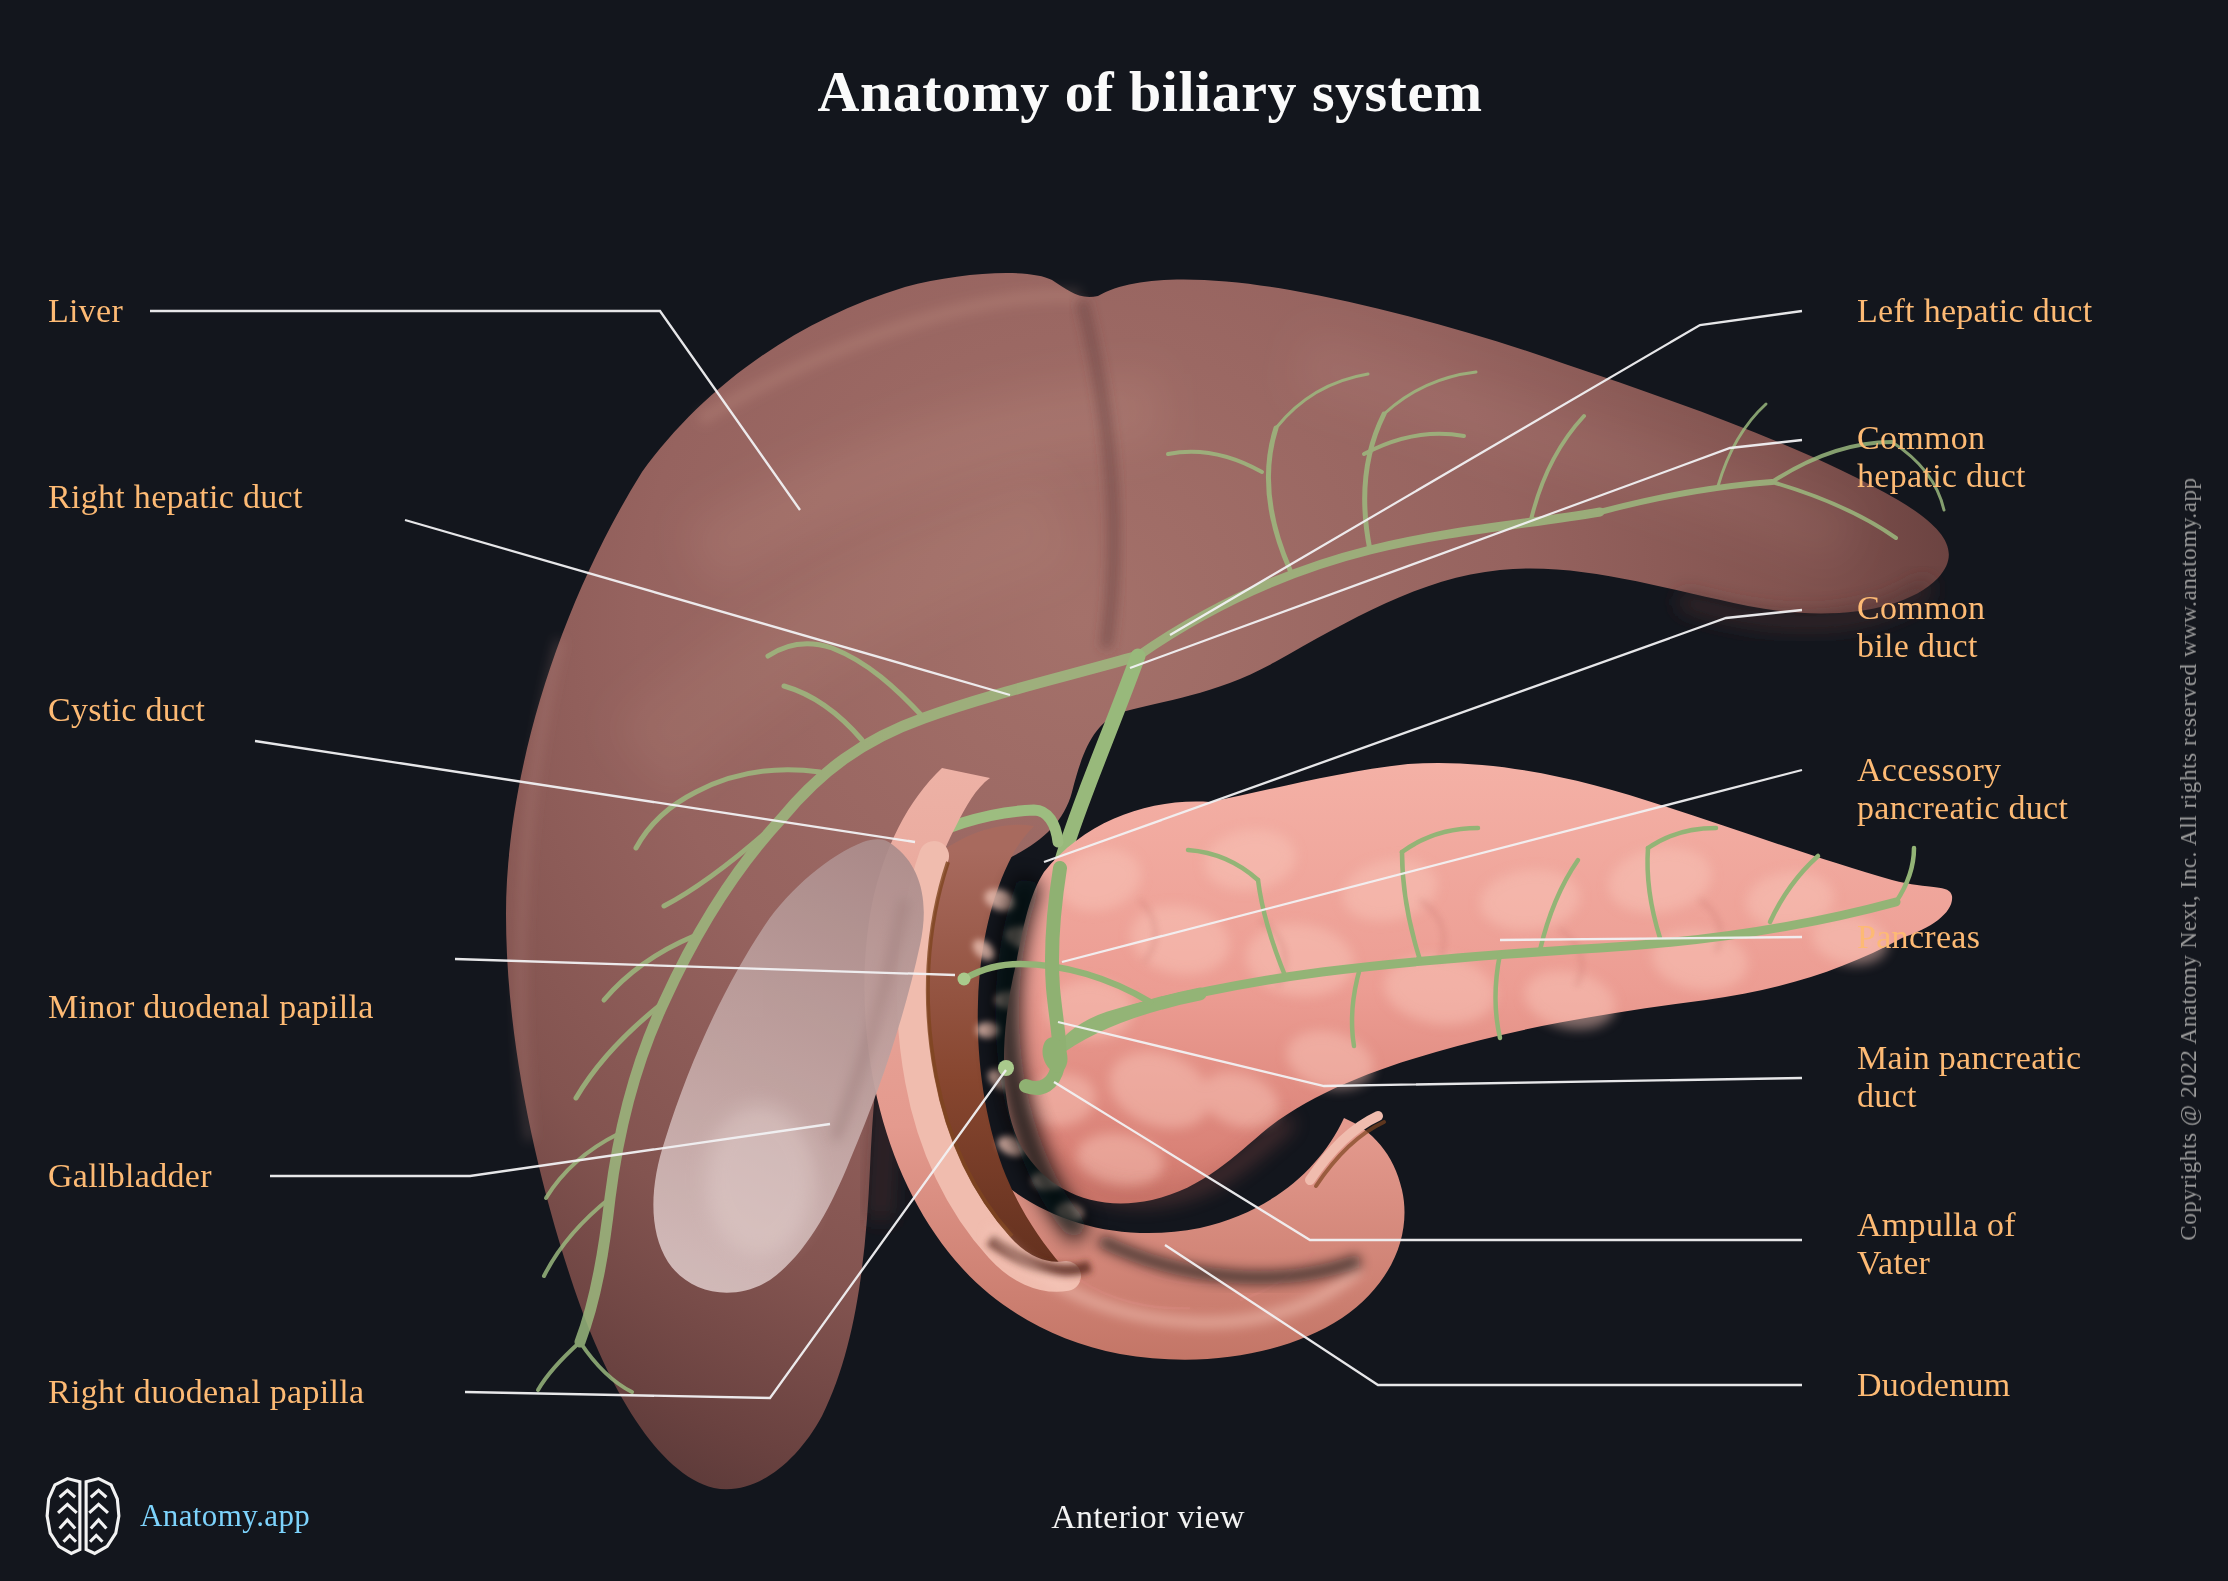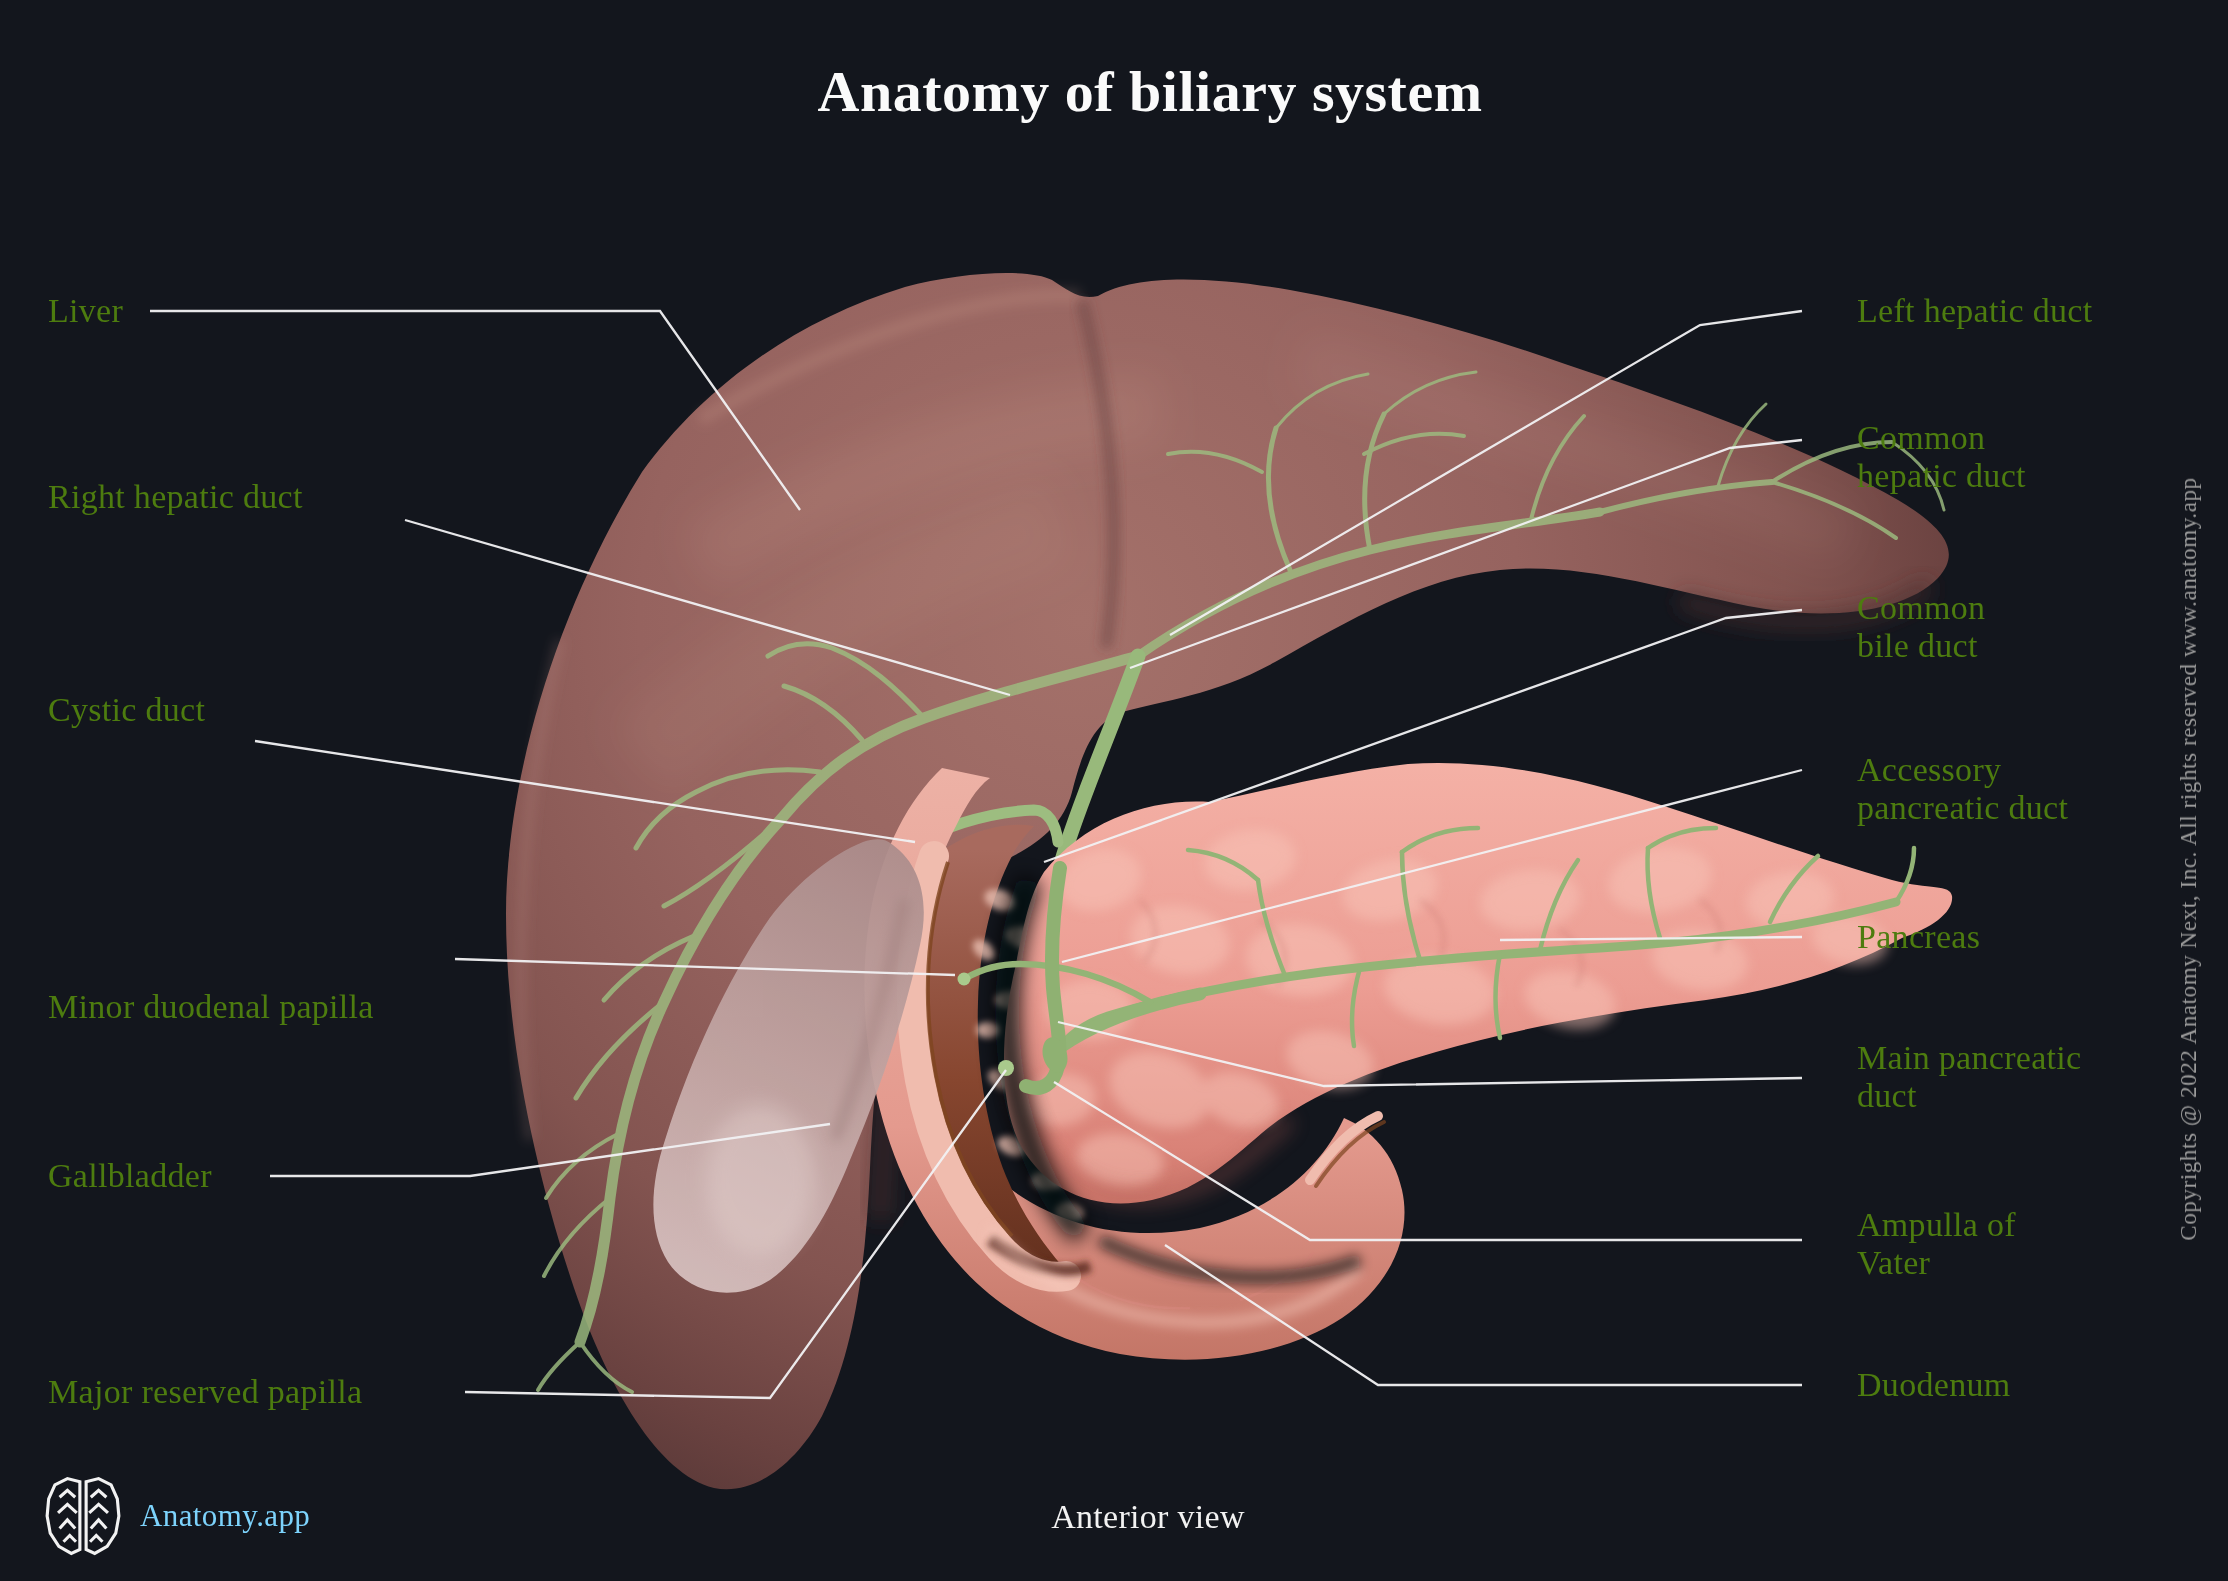--- a/index.html
+++ b/index.html
@@ -8,21 +8,21 @@
     background:#13161d;overflow:hidden;
     font-family:Liberation Serif, serif;
   }
   .title{
     position:absolute;top:58px;left:0;right:0;
     text-align:center;transform:translateX(36px);
     font-size:58px;font-weight:700;color:#fafafa;letter-spacing:.5px;
   }
   .illo{position:absolute;left:0;top:0;width:2228px;height:1581px;}
   .lbl{
-    position:absolute;color:#4d7c0f;font-size:34px;line-height:38px;
+    position:absolute;color:#fdba74;font-size:34px;line-height:38px;
     white-space:pre-line;letter-spacing:.3px;
   }
   .lbl.left{left:48px;}
   .lbl.right{left:1816px;width:360px;margin-left:41px;}
   .footer-brand{
     position:absolute;left:140px;top:1516px;transform:translateY(-50%);
     color:#7dd3fc;font-size:31px;letter-spacing:.4px;
   }
   .view-label{
     position:absolute;left:0;right:0;top:1517px;transform:translate(34px,-50%);
@@ -309,21 +309,21 @@
     </g>
   </svg>
 
   <div class="title">Anatomy of biliary system</div>
 
   <div class="lbl left" style="top:292px">Liver</div>
   <div class="lbl left" style="top:478px">Right hepatic duct</div>
   <div class="lbl left" style="top:691px">Cystic duct</div>
   <div class="lbl left" style="top:988px">Minor duodenal papilla</div>
   <div class="lbl left" style="top:1157px">Gallbladder</div>
-  <div class="lbl left" style="top:1373px">Major reserved papilla</div>
+  <div class="lbl left" style="top:1373px">Right duodenal papilla</div>
 
   <div class="lbl right" style="top:292px">Left hepatic duct</div>
   <div class="lbl right" style="top:419px">Common
 hepatic duct</div>
   <div class="lbl right" style="top:589px">Common
 bile duct</div>
   <div class="lbl right" style="top:751px">Accessory
 pancreatic duct</div>
   <div class="lbl right" style="top:918px">Pancreas</div>
   <div class="lbl right" style="top:1206px">Ampulla of

